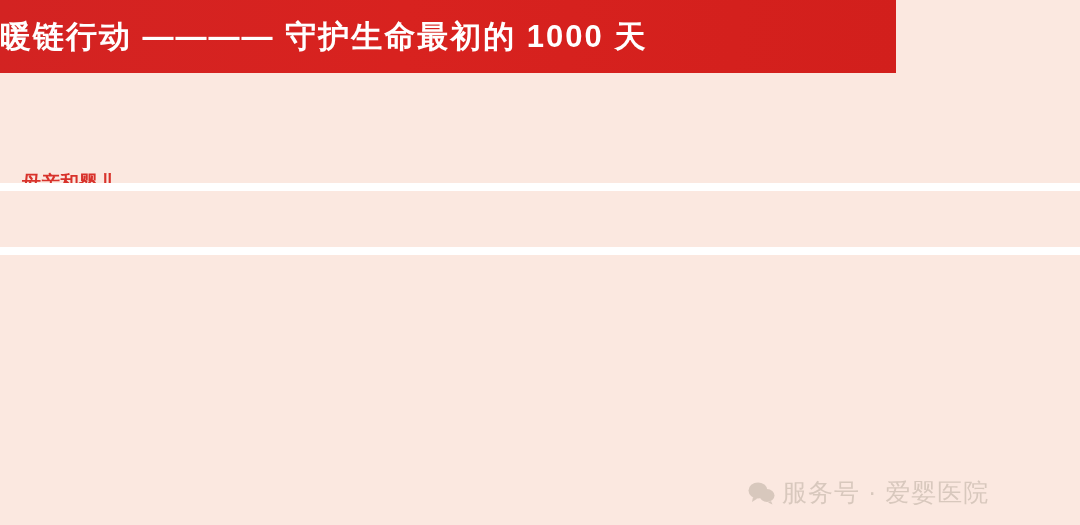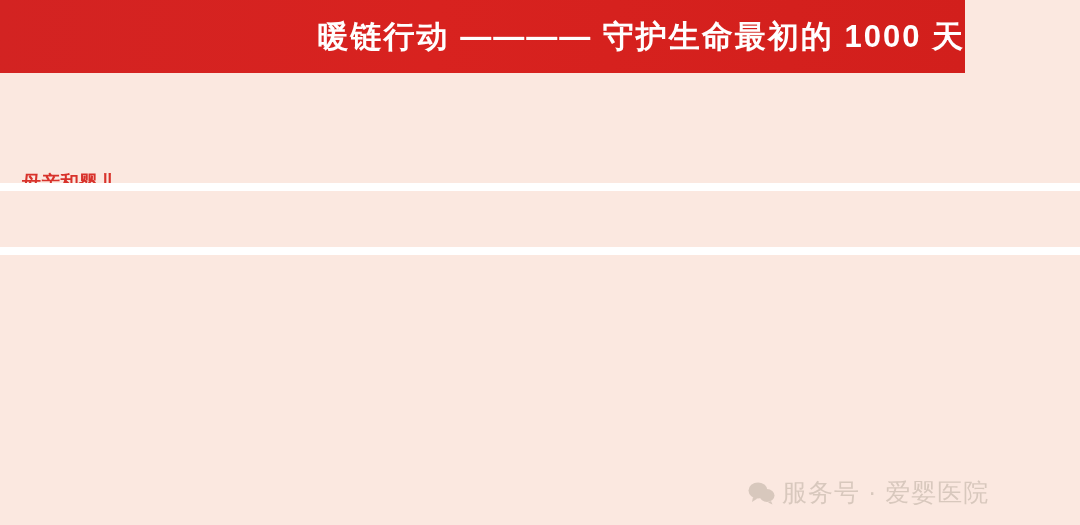--- a/index.html
+++ b/index.html
@@ -15,26 +15,26 @@
     width: 1080px;
     height: 525px;
     background: #fbe8e0;
     overflow: hidden;
   }
 
   
   .banner {
     position: absolute;
     left: 0; top: 0;
-    width: 965px;
+    width: 896px;
     height: 73px;
     background: linear-gradient(95deg, #d32322 0%, #d8221f 45%, #d21f1c 100%);
     display: flex;
     align-items: center;
-    justify-content: flex-end;
+    justify-content: flex-start;
   }
   .banner-title {
     color: #ffffff;
     font-size: 31px;
     font-weight: bold;
     letter-spacing: 2px;
     line-height: 1;
     white-space: nowrap;
     text-align: center;
   }

